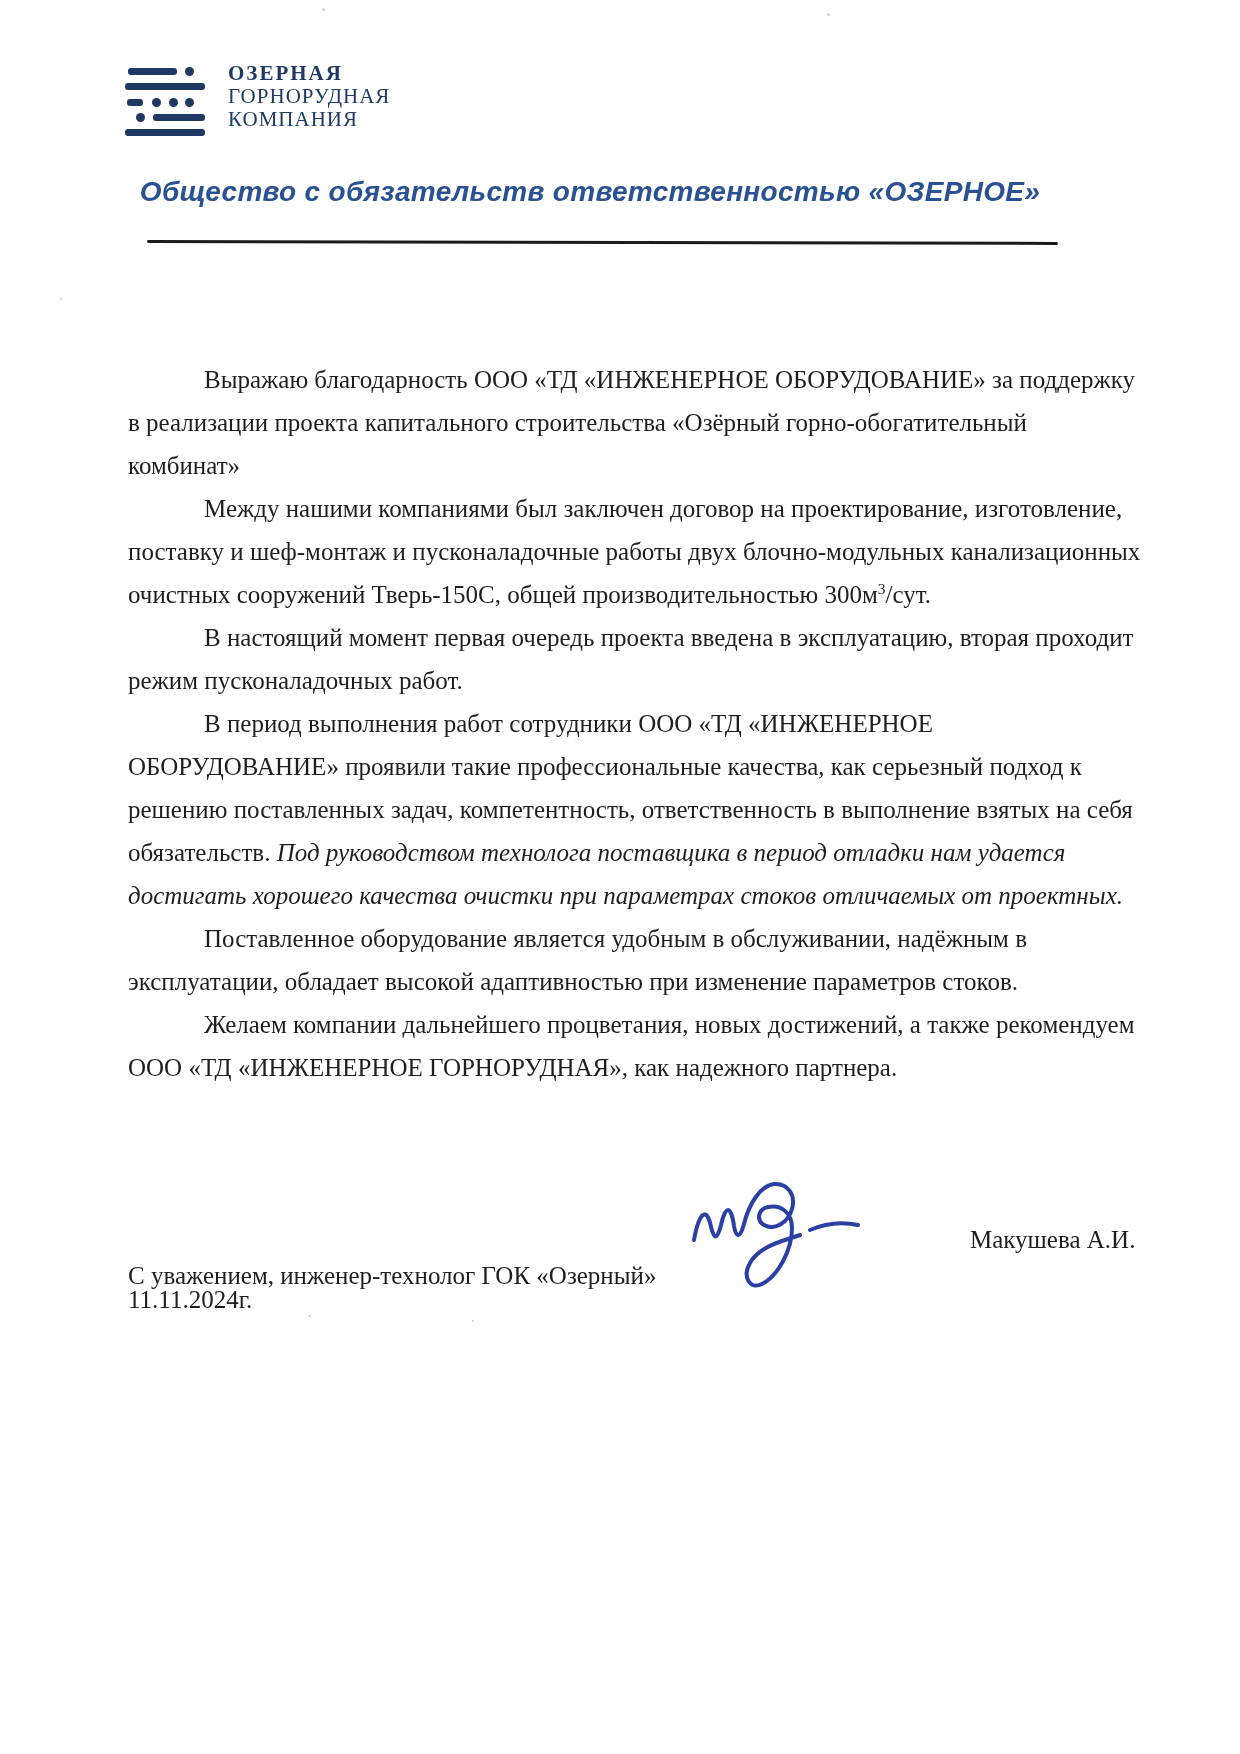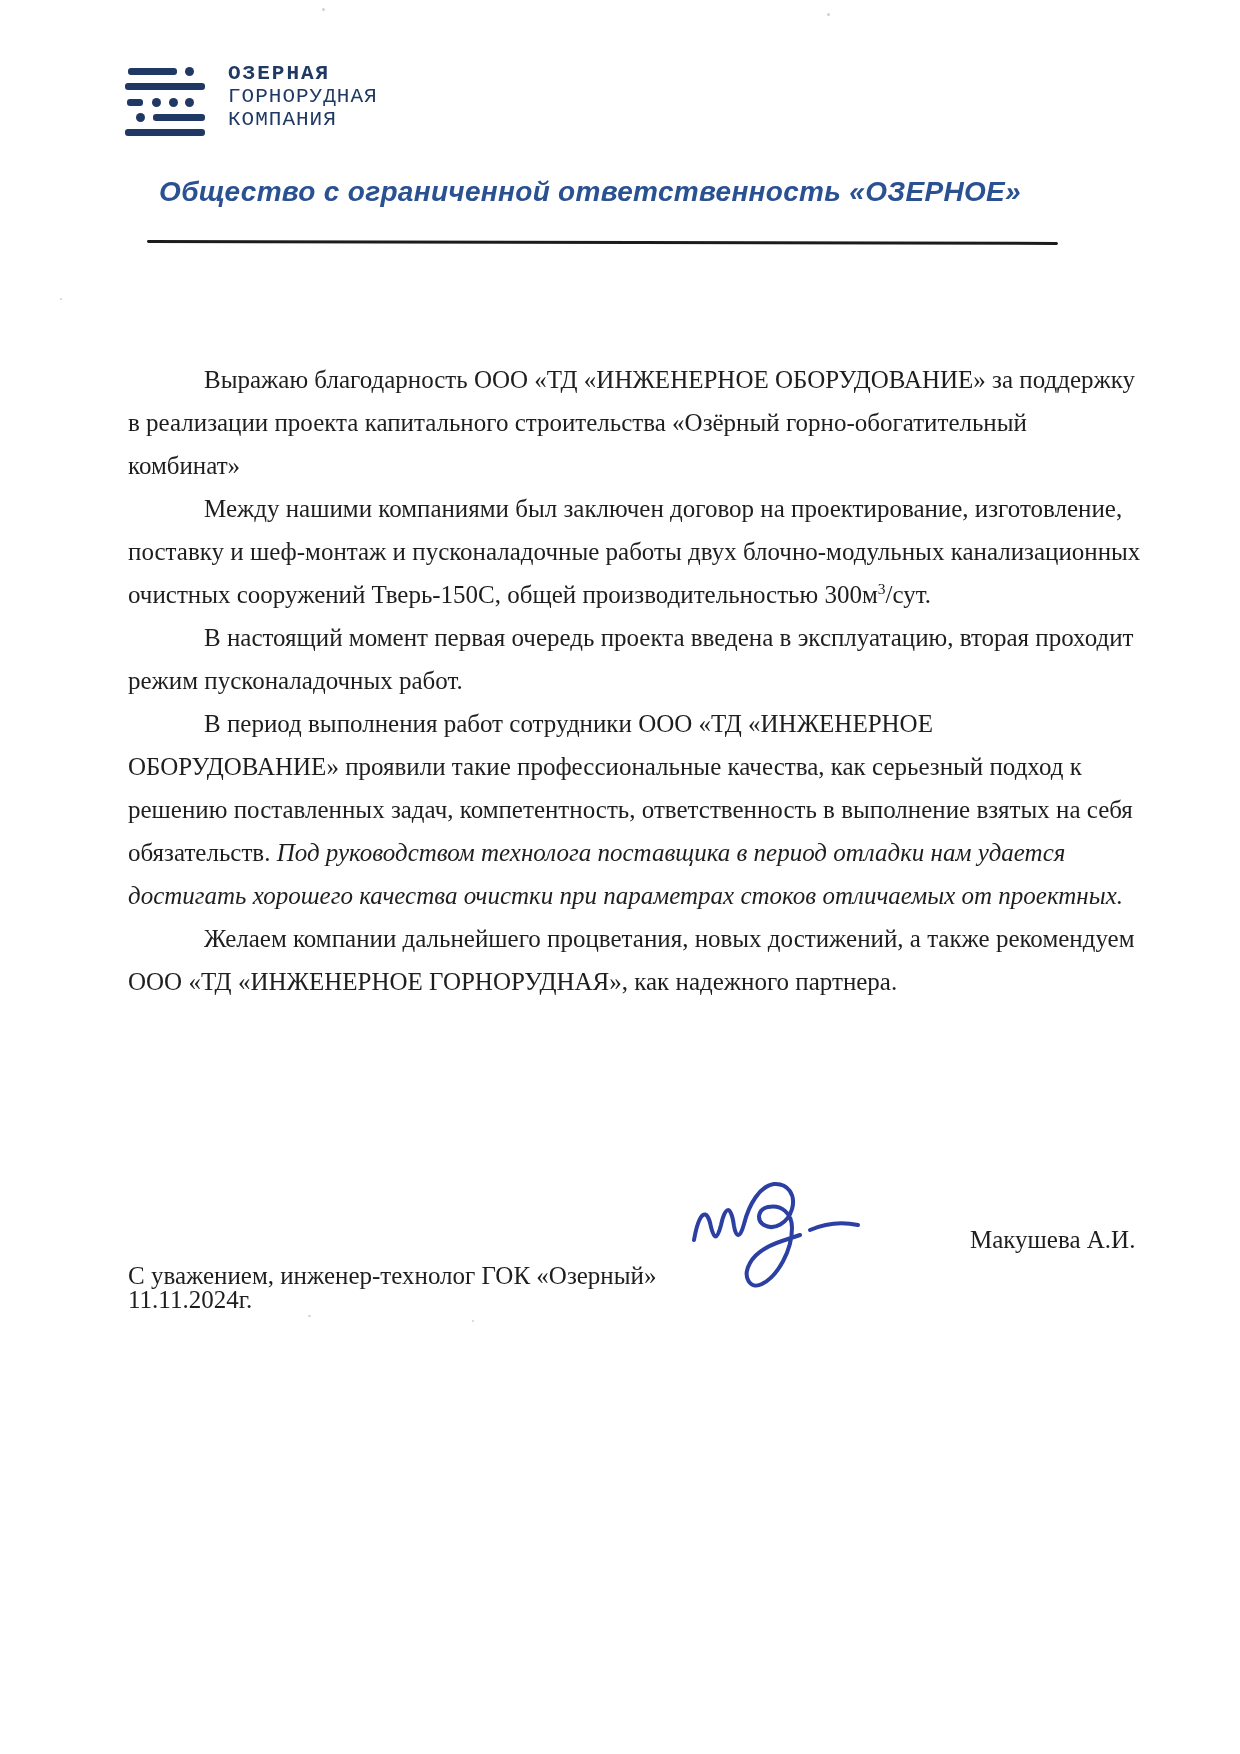--- a/index.html
+++ b/index.html
@@ -23,21 +23,21 @@
   .b2{left:0px;top:16px;width:80px;}
   .b3{left:2px;top:32px;width:16px;}
   .d2{left:27px;top:31px;}
   .d3{left:44px;top:31px;width:8px;height:8px;}
   .d4{left:60px;top:31px;width:8px;height:8px;}
   .d5{left:11px;top:46px;}
   .b4{left:28px;top:47px;width:52px;}
   .b5{left:0px;top:62px;width:80px;}
   .logo-text{
     position:absolute;left:103px;top:-2px;
-    font-family:Liberation Mono, monospace;
+    font-family:Liberation Serif, serif;
     color:var(--navy,#1f3864);
     font-size:21px;line-height:23px;letter-spacing:1px;white-space:nowrap;
   }
   .logo-text .l1{font-weight:bold;letter-spacing:2px;}
 
   .company-line{
     position:absolute;left:0;top:176px;width:1180px;
     text-align:center;
     font-family:"Liberation Sans","DejaVu Sans",sans-serif;
     font-weight:bold;font-style:italic;
@@ -91,28 +91,29 @@
         <div class="bar b4"></div>
       <div class="bar b5"></div>
     </div>
     <div class="logo-text">
       <div class="l1">ОЗЕРНАЯ</div>
       <div class="l2">ГОРНОРУДНАЯ</div>
       <div class="l3">КОМПАНИЯ</div>
     </div>
   </div>
 
-  <div class="company-line">Общество с ограниченной ответственность «ОЗЕРНОЕ»</div>
+  <div class="company-line">Общество с обязательств ответственностью «ОЗЕРНОЕ»</div>
   <div class="rule"></div>
 
   <div class="doc-body">
       <p><span>Выражаю благодарность ООО «ТД «ИНЖЕНЕРНОЕ ОБОРУДОВАНИЕ» за поддержку в реализации проекта капитального строительства «Озёрный горно-обогатительный комбинат»</span></p>
       <p><span>Между нашими компаниями был заключен договор на проектирование, изготовление, поставку и шеф-монтаж и пусконаладочные работы двух блочно-модульных канализационных очистных сооружений Тверь-150С, общей производительностью 300м</span><sup>3</sup><span>/сут.</span></p>
       <p><span>В настоящий момент первая очередь проекта введена в эксплуатацию, вторая проходит режим пусконаладочных работ.</span></p>
       <p><span>В период выполнения работ сотрудники ООО «ТД «ИНЖЕНЕРНОЕ ОБОРУДОВАНИЕ» проявили такие профессиональные качества, как серьезный подход к решению поставленных задач, компетентность, ответственность в выполнение взятых на себя обязательств.  </span><span class="italic">Под руководством технолога поставщика в период отладки нам удается достигать хорошего качества очистки при параметрах стоков отличаемых от проектных.</span></p>
+      <p><span>Поставленное оборудование является удобным в обслуживании, надёжным в эксплуатации, обладает высокой адаптивностью при изменение параметров стоков.</span></p>
       <p><span>Желаем компании дальнейшего процветания, новых достижений, а также рекомендуем ООО «ТД «ИНЖЕНЕРНОЕ ГОРНОРУДНАЯ», как надежного партнера.</span></p>
     </div>
 
   <div class="sig-closing">С уважением, инженер-технолог ГОК «Озерный»</div>
 
   <svg class="sig-ink" viewBox="0 0 200 112" aria-hidden="true">
     <g fill="none" stroke="var(--sigBlue,#2c3fa3)" stroke-width="4" stroke-linecap="round" stroke-linejoin="round">
       <path d="M6,62 C11,34 19,28 23,49 C26,61 29,63 33,47 C37,28 43,26 46,48 C48,60 52,61 56,46 C61,26 72,8 86,6 C100,5 108,17 104,31 C100,45 86,53 76,47 C68,42 70,31 80,29 C94,26 104,36 104,50 C104,72 90,98 74,106 C62,112 54,99 62,85 C68,74 82,67 94,63 C100,61 106,59 112,57"></path>
       <path d="M122,52 C138,45 156,44 170,47"></path>
     </g>

